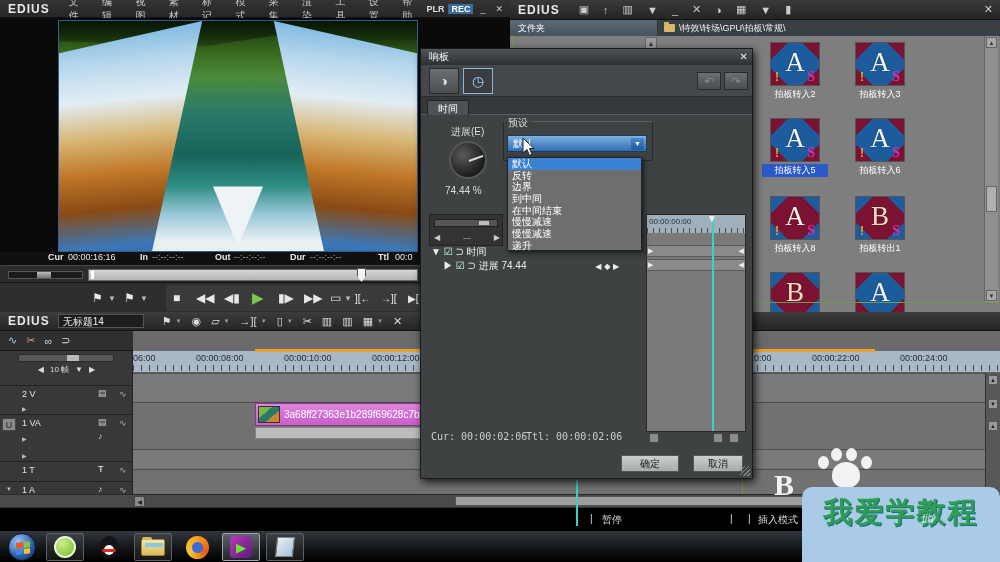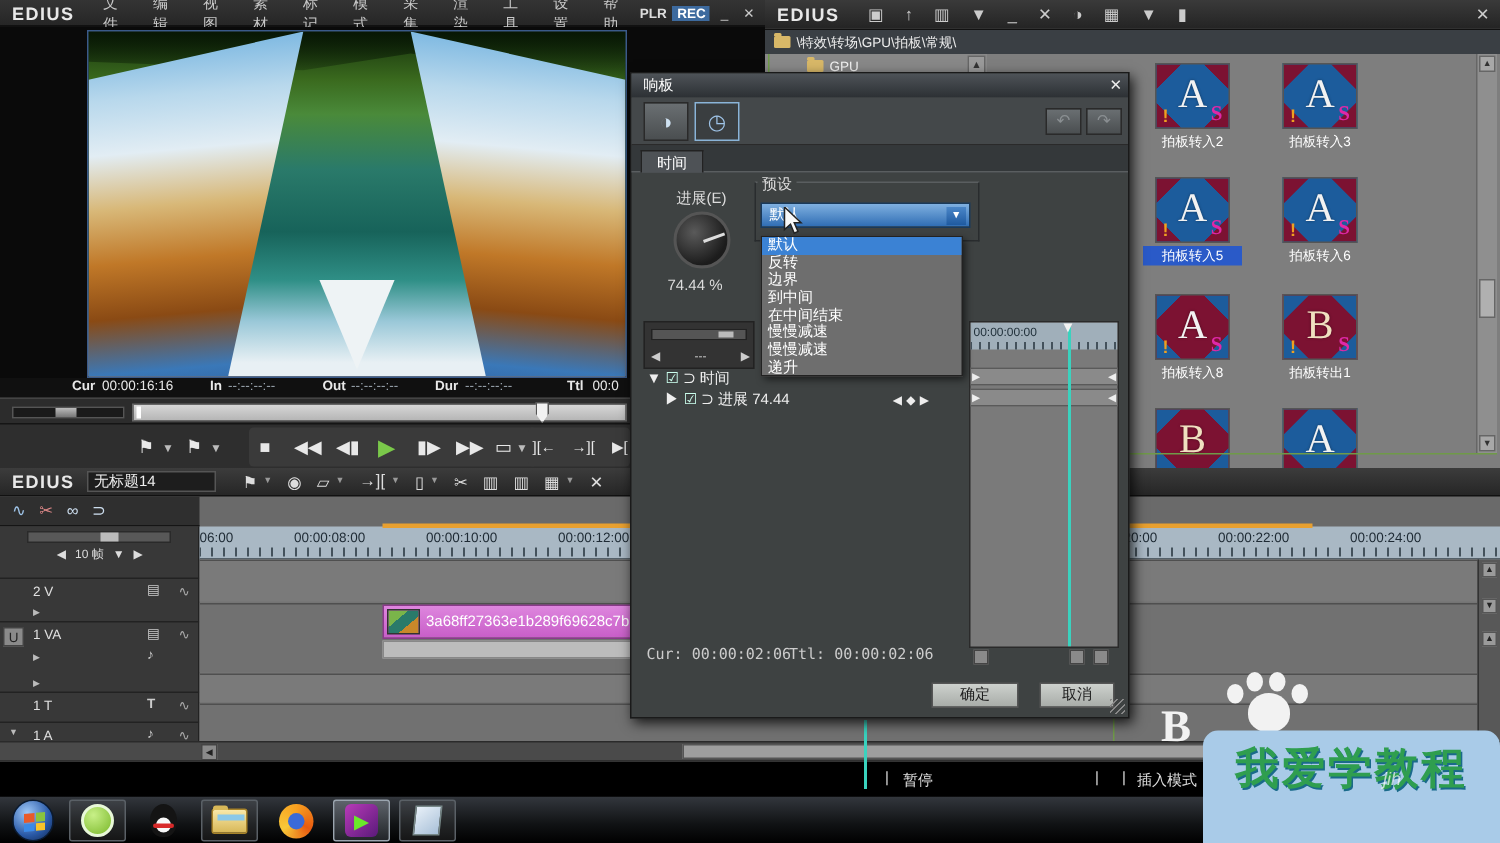--- a/index.html
+++ b/index.html
@@ -238,28 +238,25 @@
     <span class="bico car">▼</span>
     <span class="bico">_</span>
     <span class="bico">✕</span>
     <span class="bico">◑</span>
     <span class="bico">▦</span>
     <span class="bico car">▼</span>
     <span class="bico">▮</span>
     <span class="bico" style="margin-left:auto">✕</span>
   </div>
   <div class="bin-sub">
+    <div class="folders-hdr">文件夹</div>
     <div class="crumb">
       <span class="fold"></span>
       <span>\特效\转场\GPU\拍板\常规\</span>
     </div>
-  </div>
-  <div class="tree-row">
-    <span class="fold"></span>
-    <span>GPU</span>
   </div>
   <div class="tree-scr">▲</div>
 
   <div class="thumb" style="left:260px;top:42px;--c1:#1c5c9c;--c2:#7c1232">
     <span class="L">A</span>
       <span class="S">S</span>
       <span class="X">!</span>
   </div>
   <div class="tlabel" style="left:252px;top:88px">拍板转入2</div>
   <div class="thumb" style="left:345px;top:42px;--c1:#1c5c9c;--c2:#7c1232">

